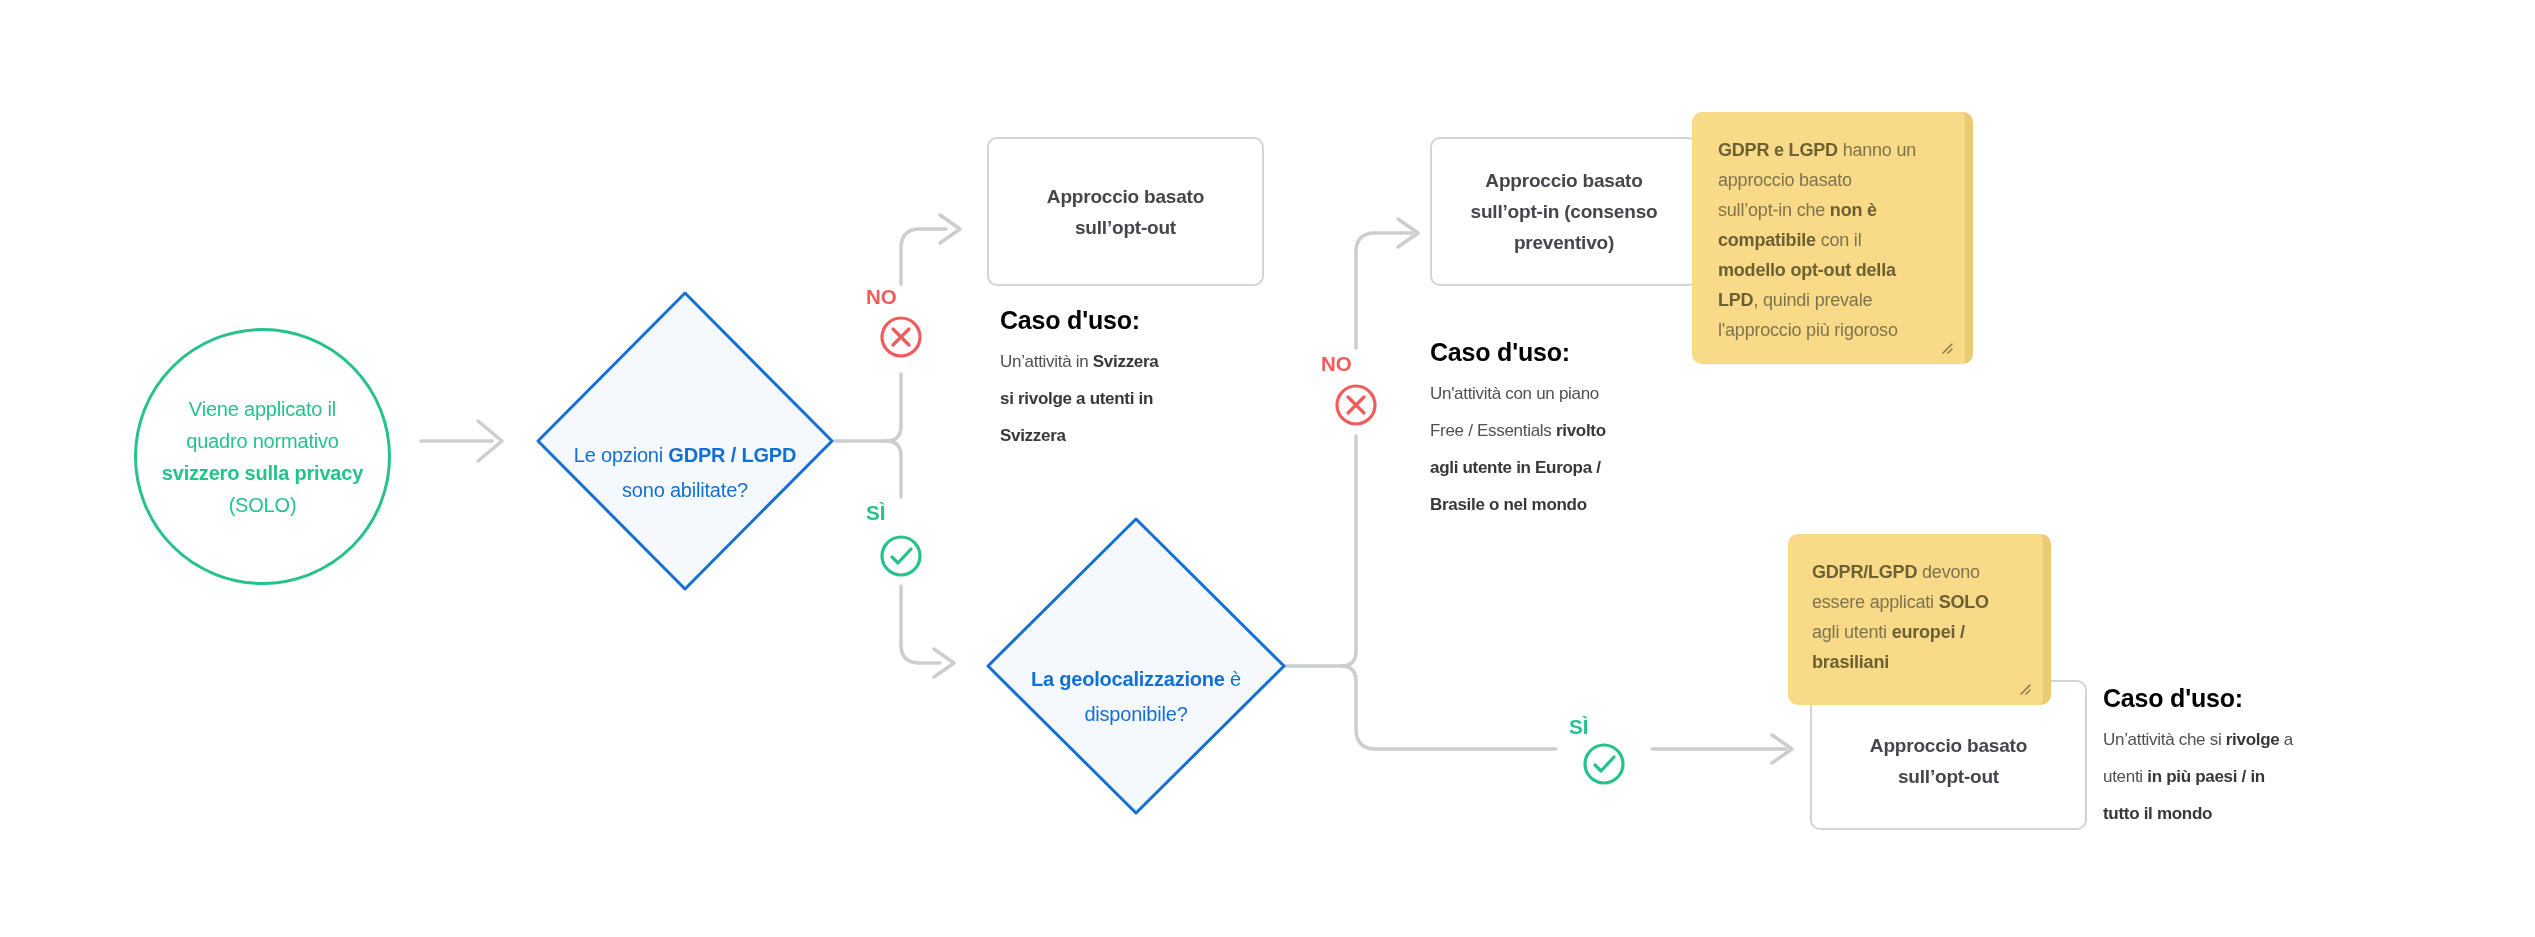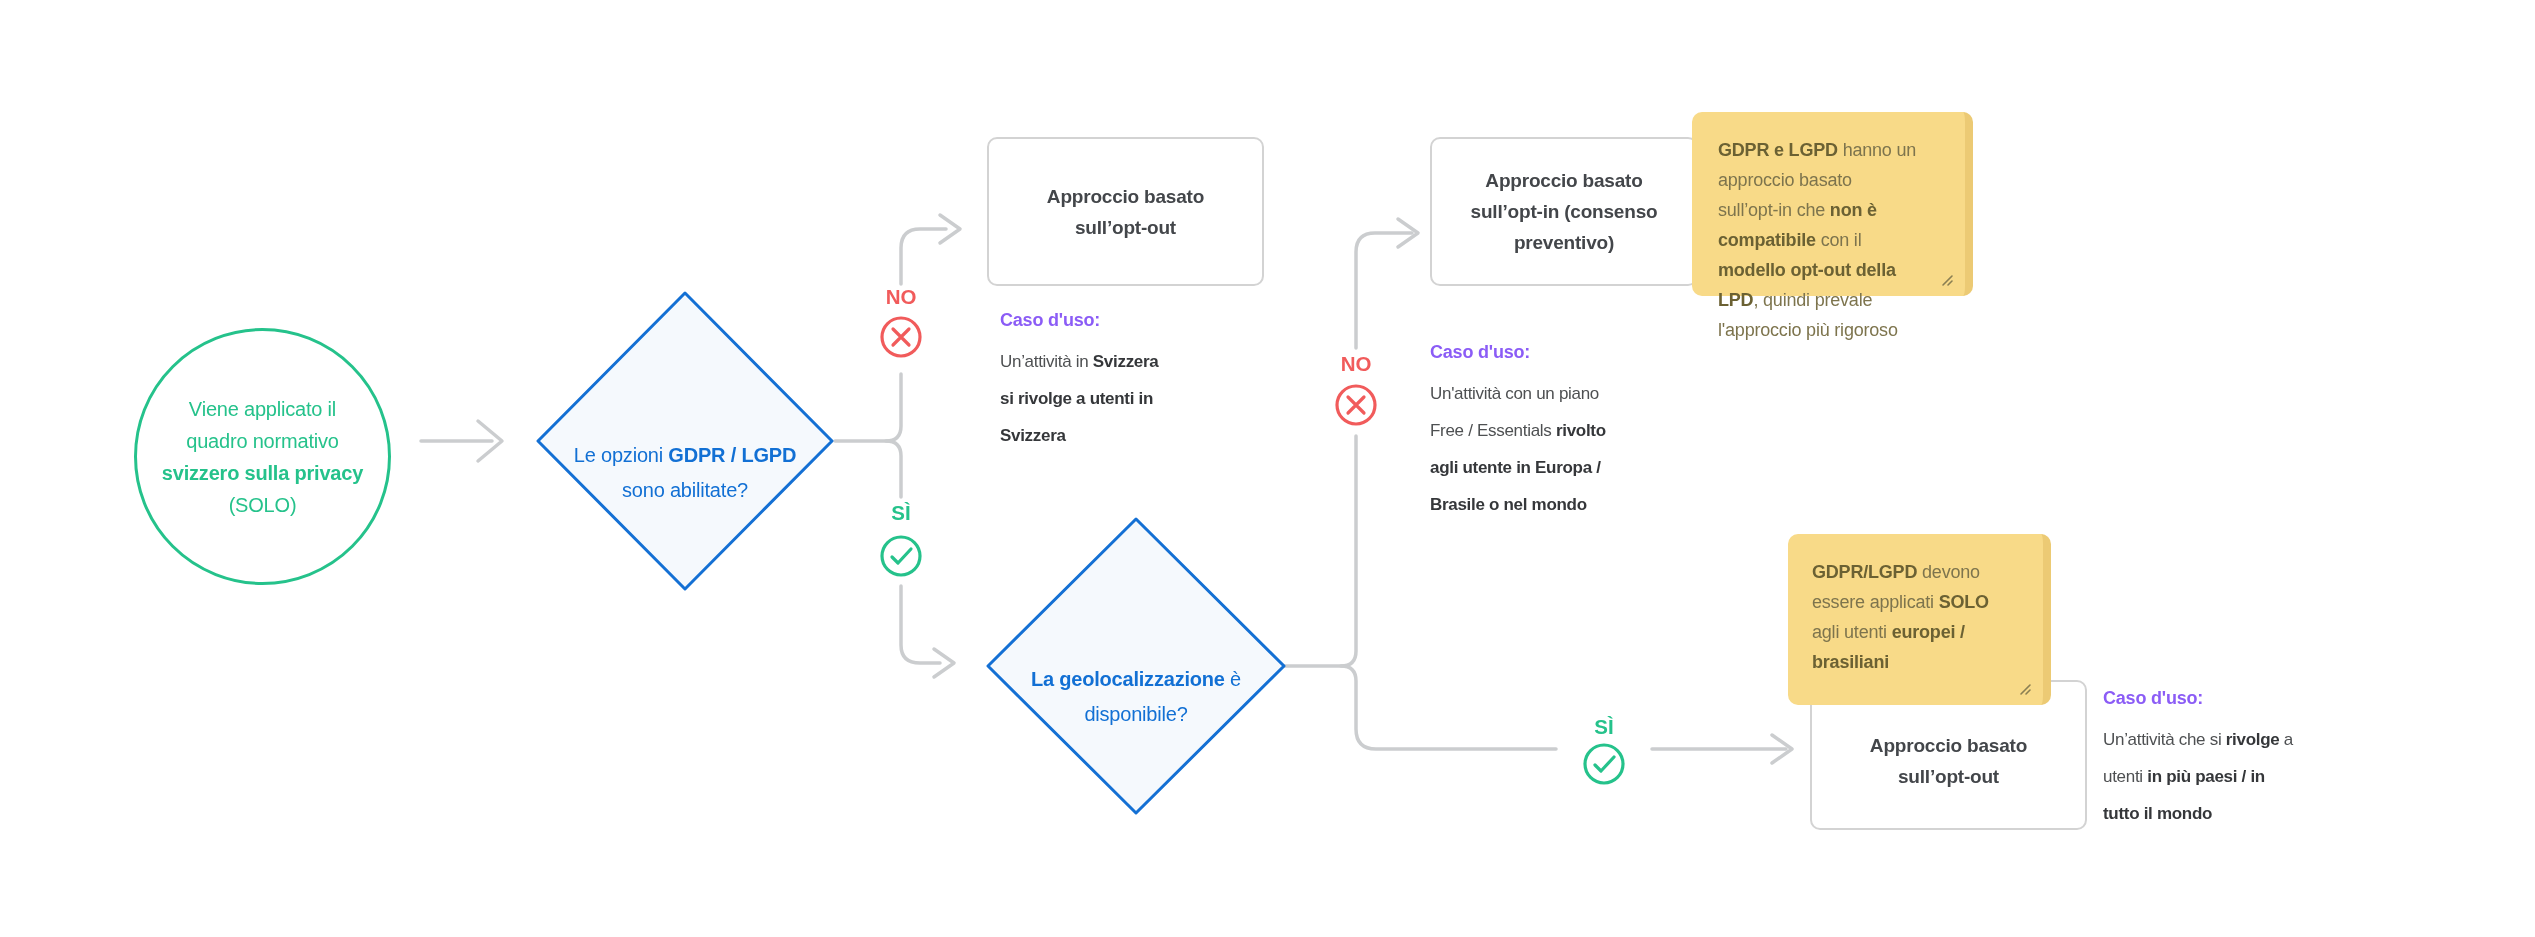--- a/index.html
+++ b/index.html
@@ -34,43 +34,43 @@
     display:flex;align-items:center;justify-content:center;text-align:center;
     color:#43464a;font-weight:bold;font-size:19px;line-height:31px;z-index:2;letter-spacing:-0.2px;
   }
   .box span{display:inline-block;width:226px;}
   .box-1{left:987px;top:137px;width:277px;height:149px;}
   .box-2{left:1430px;top:137px;width:268px;height:149px;}
   .box-3{left:1810px;top:680px;width:277px;height:150px;padding-top:12px;}
 
   
   .use-case{z-index:2;}
-  .uc-head{color:#8b5cf6;font-weight:bold;font-size:18px;line-height:28px;margin-bottom:9px;letter-spacing:-0.2px;}
+  .uc-head{color:#000000;font-weight:bold;font-size:25px;line-height:28px;margin-bottom:9px;letter-spacing:-0.2px;}
   .uc-line{font-size:17px;line-height:37px;color:#4e5052;white-space:nowrap;letter-spacing:-0.3px;}
   .uc-line .bold{color:#35373a;}
   .uc-1{left:1000px;top:306px;width:300px;}
   .uc-2{left:1430px;top:338px;width:320px;}
   .uc-3{left:2103px;top:684px;width:360px;}
 
   
-  .branch-label{width:70px;text-align:center;font-weight:bold;font-size:20.5px;z-index:3;}
+  .branch-label{width:70px;font-weight:bold;font-size:20.5px;z-index:3;}
   .lab-no{color:#f15b5b;}
   .lab-yes{color:#25c28b;}
   .no-1{left:866px;top:285px;}
   .yes-1{left:866px;top:501px;}
   .no-2{left:1321px;top:352px;}
   .yes-2{left:1569px;top:715px;}
 
   
   .note{
     box-sizing:border-box;background:#f8da88;border-right:8px solid #ecca74;border-radius:10px;
     color:#7d744d;font-size:18px;line-height:30px;z-index:5;letter-spacing:-0.2px;
   }
   .note .bold{color:#6b6133;}
-  .note-1{left:1692px;top:112px;width:281px;height:184px;padding:23px 14px 0 26px;}
+  .note-1{left:1692px;top:112px;width:281px;height:252px;padding:23px 14px 0 26px;}
   .note-2{left:1788px;top:534px;width:263px;height:171px;padding:23px 12px 0 24px;}
   .handle{position:absolute;right:11px;bottom:9px;}
 </style>
 </head>
 <body>
 
 <div class="canvas">
 
   <svg class="connectors" width="2535" height="937" viewBox="0 0 2535 937">
     <g stroke="#cbcdcf" stroke-width="3.5" fill="none" stroke-linecap="round" stroke-linejoin="round">

